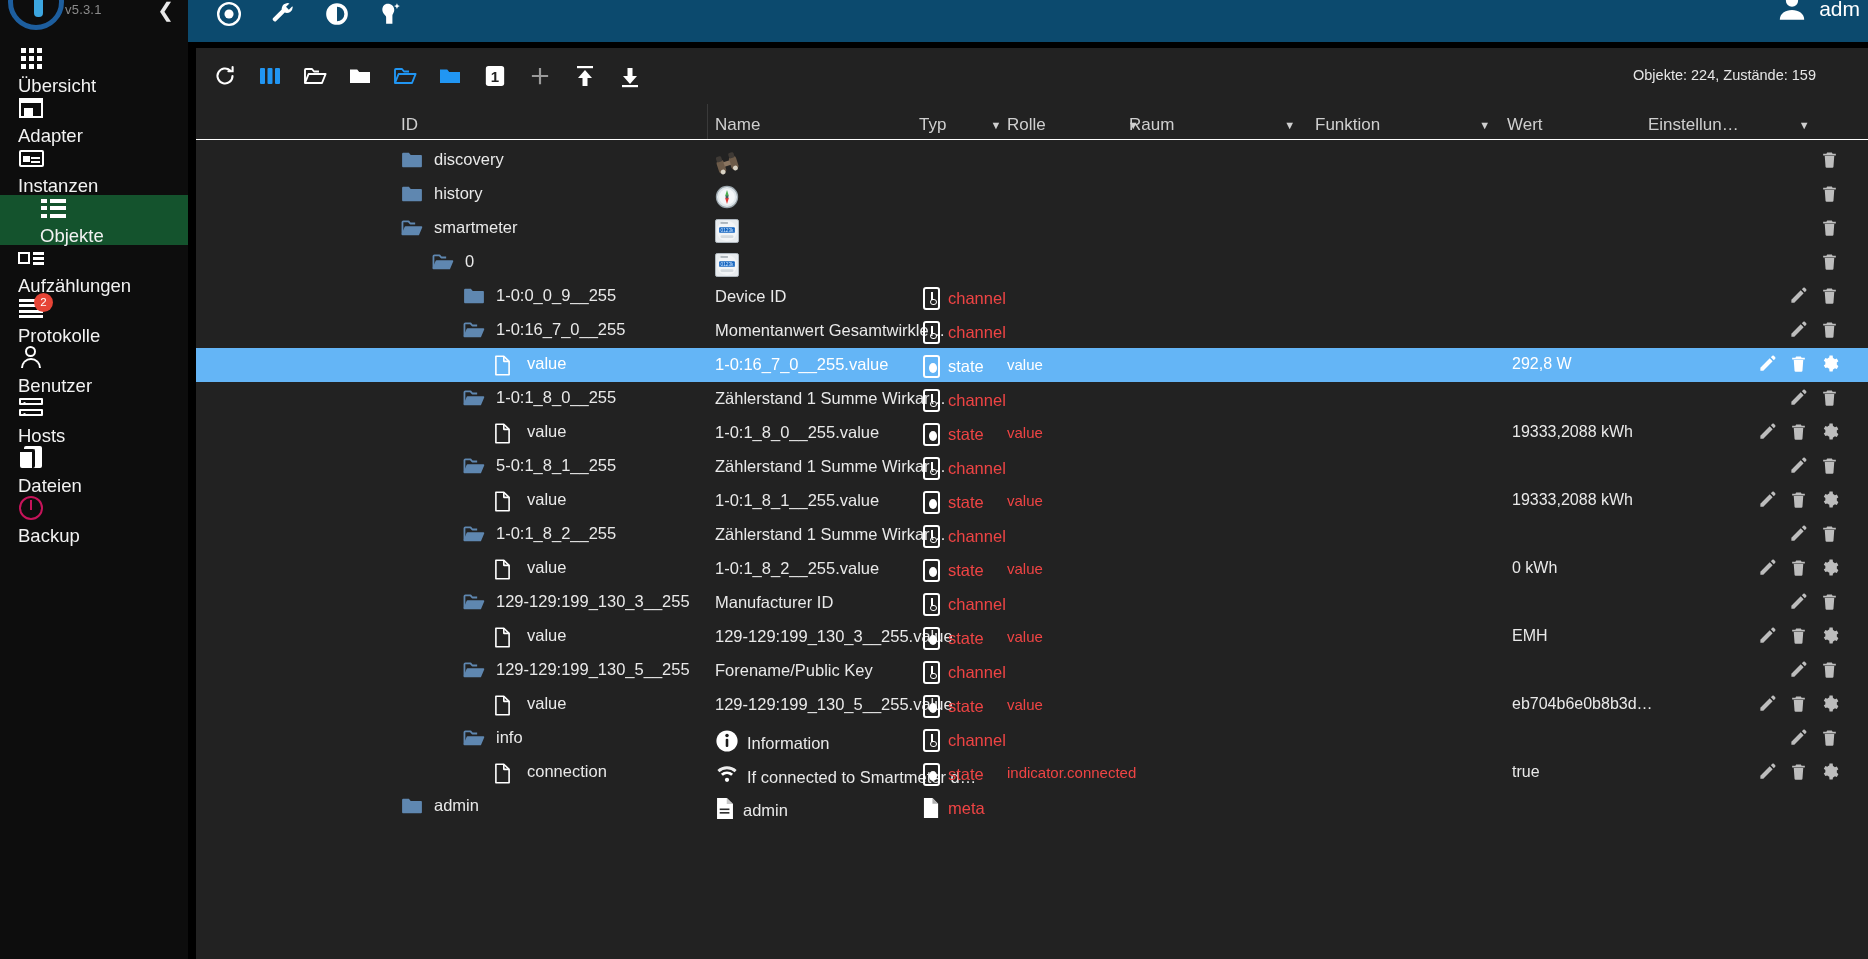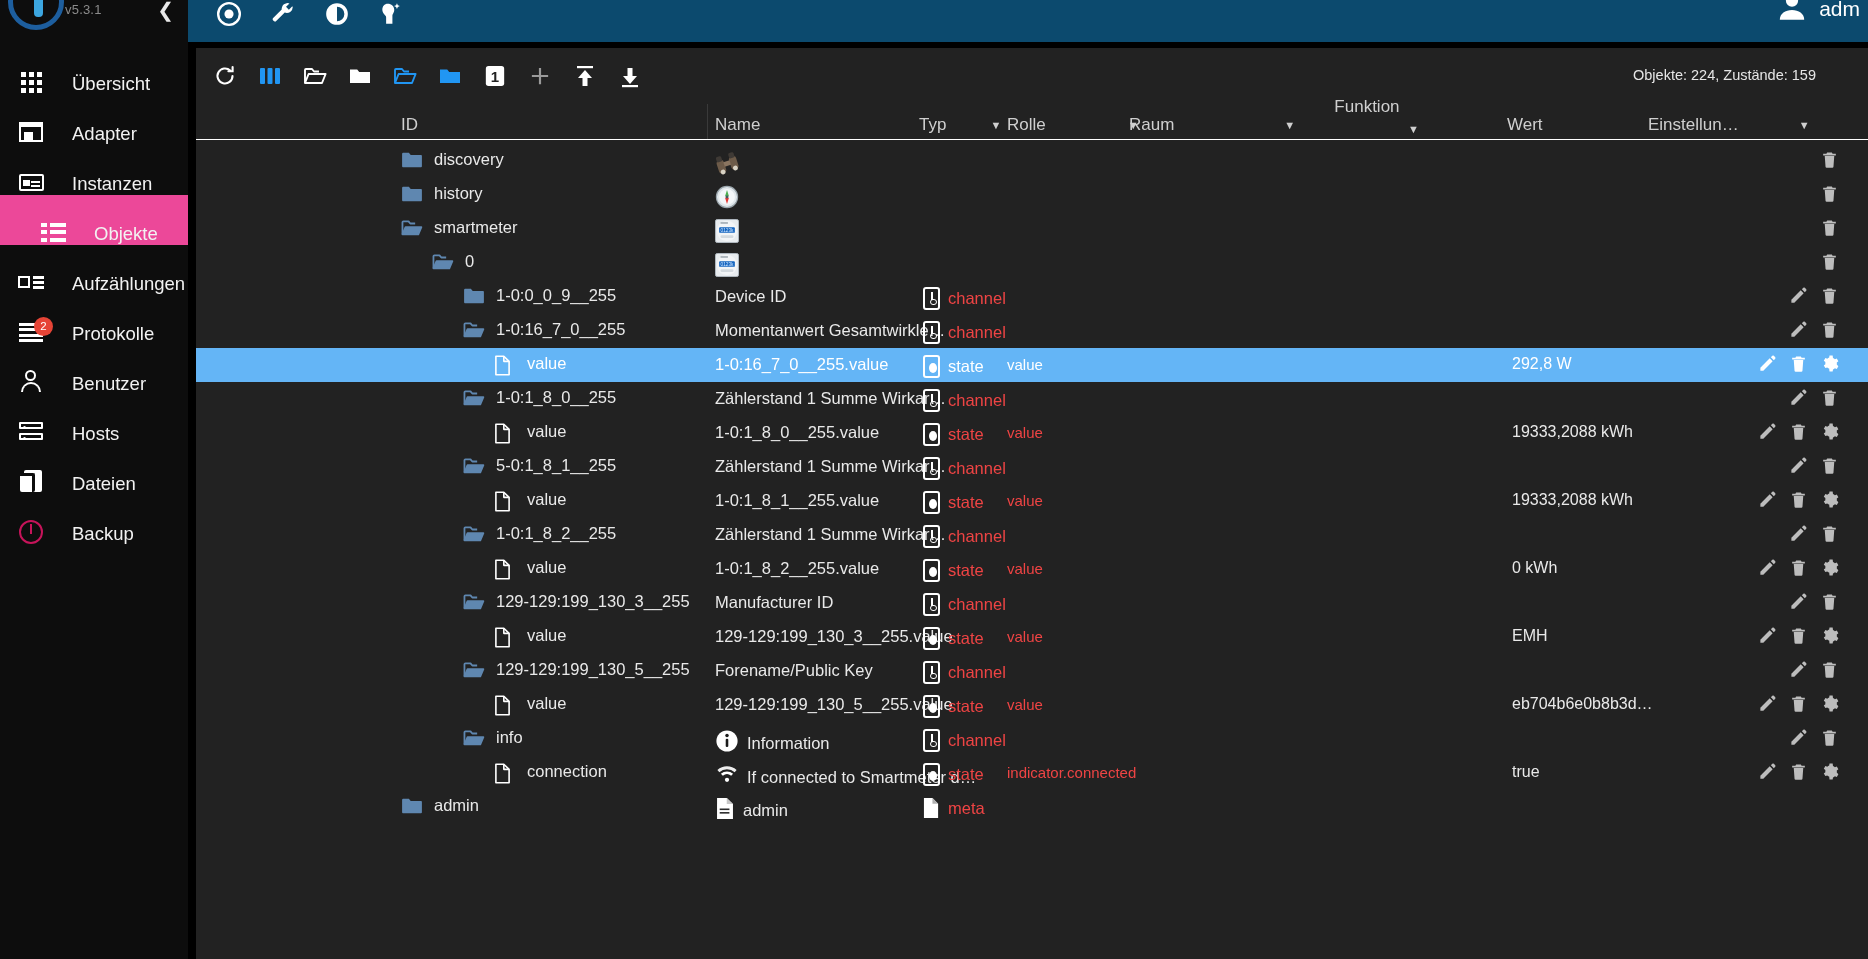--- a/index.html
+++ b/index.html
@@ -35,25 +35,26 @@
     position: absolute; left: 65px; top: 2px;
     font-size: 13px; color: #8b8b8b; letter-spacing: .2px;
   }
   .sb-collapse {
     position: absolute; right: 14px; top: 0px;
     font-size: 20px; color: #e8e8e8; line-height: 20px;
     cursor: pointer;
   }
   .sb-list { margin-top: 5px; }
   .sb-item {
-    height: 50px; display: flex; align-items: flex-end;
-    padding-left: 18px; gap: 28px; cursor: pointer;
+    height: 50px; display: flex; align-items: flex-start;
+    padding-left: 18px; gap: 4px; cursor: pointer;
     position: relative;
-  }
-  .sb-item.active { background: #ec4899; padding-left: 40px; }
+    flex-direction: column;
+  }
+  .sb-item.active { background: #14532d; padding-left: 40px; }
   .sb-ico {
     width: 26px; height: 26px; flex: 0 0 26px;
     display: flex; align-items: center; justify-content: center;
     position: relative; color: #fff;
   }
   .sb-label { font-size: 18.5px; color: #f2f2f2; white-space: nowrap; }
   .badge {
     position: absolute; left: 16px; top: -2px;
     min-width: 19px; height: 19px; border-radius: 50%;
     background: #e64436; color: #fff;
@@ -406,21 +407,21 @@
           <span class="caret" style="margin-left:38px;">▼</span>
         </span>
         <span class="hcell" style="left:811px;">
           <span>Rolle</span>
           <span class="caret" style="margin-left:76px;">▼</span>
         </span>
         <span class="hcell" style="left:933px;">
           <span>Raum</span>
           <span class="caret" style="margin-left:104px;">▼</span>
         </span>
-        <span class="hcell" style="left:1119px;flex-direction:column;">
+        <span class="hcell" style="left:1119px;">
           <span>Funktion</span>
           <span class="caret" style="margin-left:93px;">▼</span>
         </span>
         <span class="hcell" style="left:1311px;">
           <span>Wert</span>
         </span>
         <span class="hcell" style="left:1452px;">
           <span>Einstellun…</span>
           <span class="caret" style="margin-left:54px;">▼</span>
         </span>

